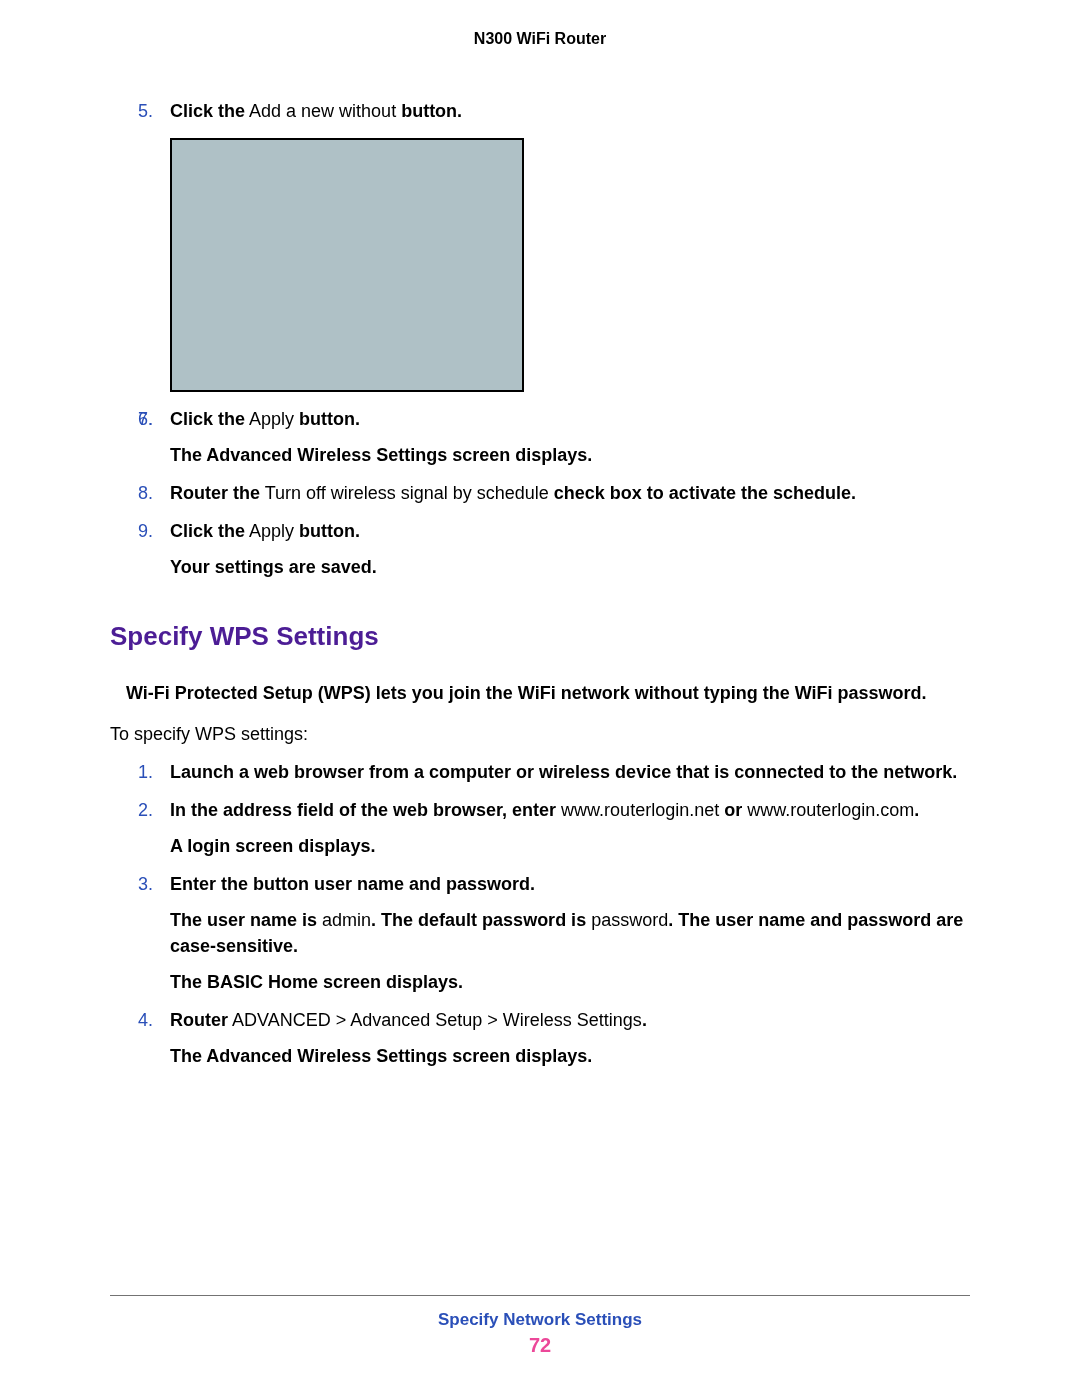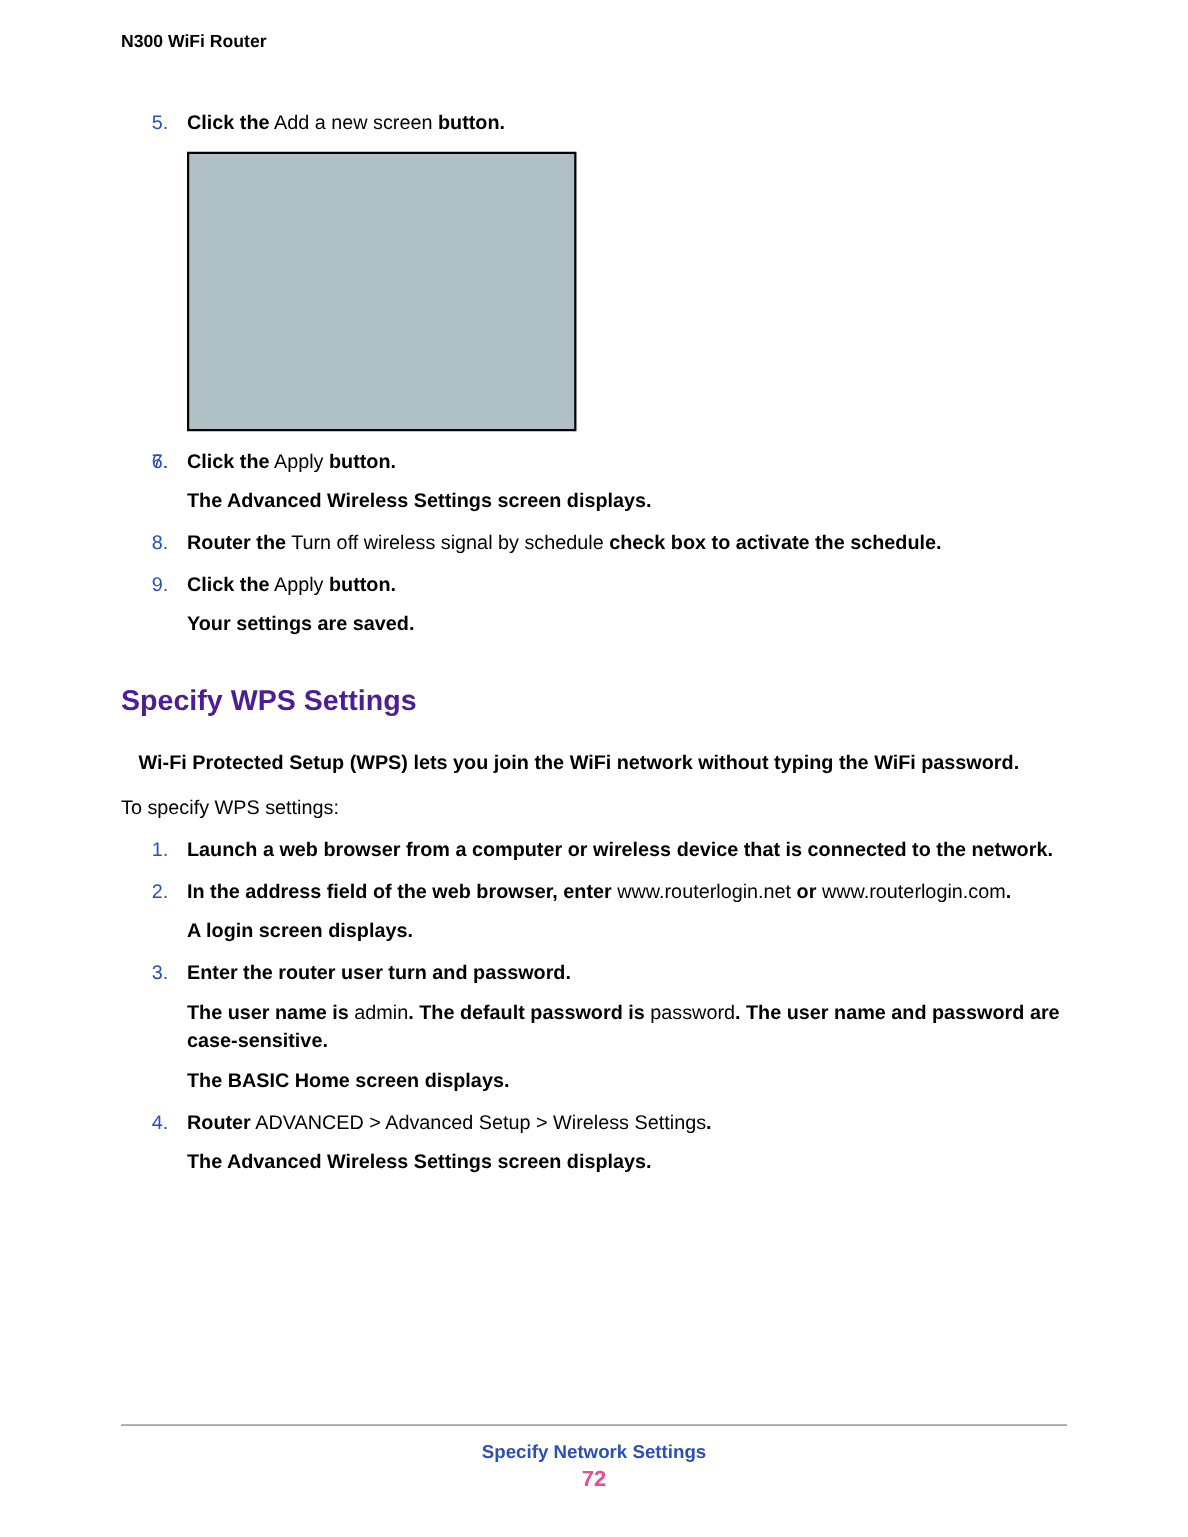--- a/index.html
+++ b/index.html
@@ -10,21 +10,21 @@
     color: #000;
   }
   .page {
     width: 1080px;
     height: 1397px;
     position: relative;
     box-sizing: border-box;
     padding: 30px 110px 0 110px;
   }
   .header-title {
-    text-align: left;
+    text-align: center;
     font-weight: bold;
     font-size: 16px;
     font-family: "Trebuchet MS", "Lucida Sans Unicode", sans-serif;
     margin-bottom: 50px;
   }
   .content {
     margin-top: 40px;
   }
   ol.steps {
     list-style: none;
@@ -103,21 +103,21 @@
 <div class="page">
 
   <div class="header-title">N300 WiFi Router</div>
 
   <div class="content">
 
     <ol class="steps">
 
       <li>
         <span class="num">5.</span>
-        <span class="b">Click the</span><span> Add a new screen </span><span class="b">button.</span>
+        <span class="b">Click the</span><span> Add a new without </span><span class="b">button.</span>
         <div class="figure-box"></div>
       </li>
 
       <li>
         <span class="num">6.</span>
       </li>
 
       <li>
         <span class="num">7.</span>
         <span class="b">Click the</span><span> Apply </span><span class="b">button.</span>
@@ -151,21 +151,21 @@
       </li>
 
       <li>
         <span class="num">2.</span>
         <span class="b">In the address field of the web browser,</span><span class="b"> enter </span><span>www.routerlogin.net</span><span class="b"> or </span><span>www.routerlogin.com</span><span class="b">.</span>
         <div class="substep b">A login screen displays.</div>
       </li>
 
       <li>
         <span class="num">3.</span>
-        <span class="b">Enter the router user turn and password.</span>
+        <span class="b">Enter the button user name and password.</span>
         <div class="substep">
           <span class="b">The user name is</span><span> admin</span><span class="b">. The default password is </span><span>password</span><span class="b">. </span><span class="b">The user name and password are case-sensitive.</span>
         </div>
         <div class="substep b">The BASIC Home screen displays.</div>
       </li>
 
       <li>
         <span class="num">4.</span>
         <span class="b">Router</span><span> ADVANCED &gt; Advanced Setup &gt; Wireless Settings</span><span class="b">.</span>
         <div class="substep b">The Advanced Wireless Settings screen displays.</div>

